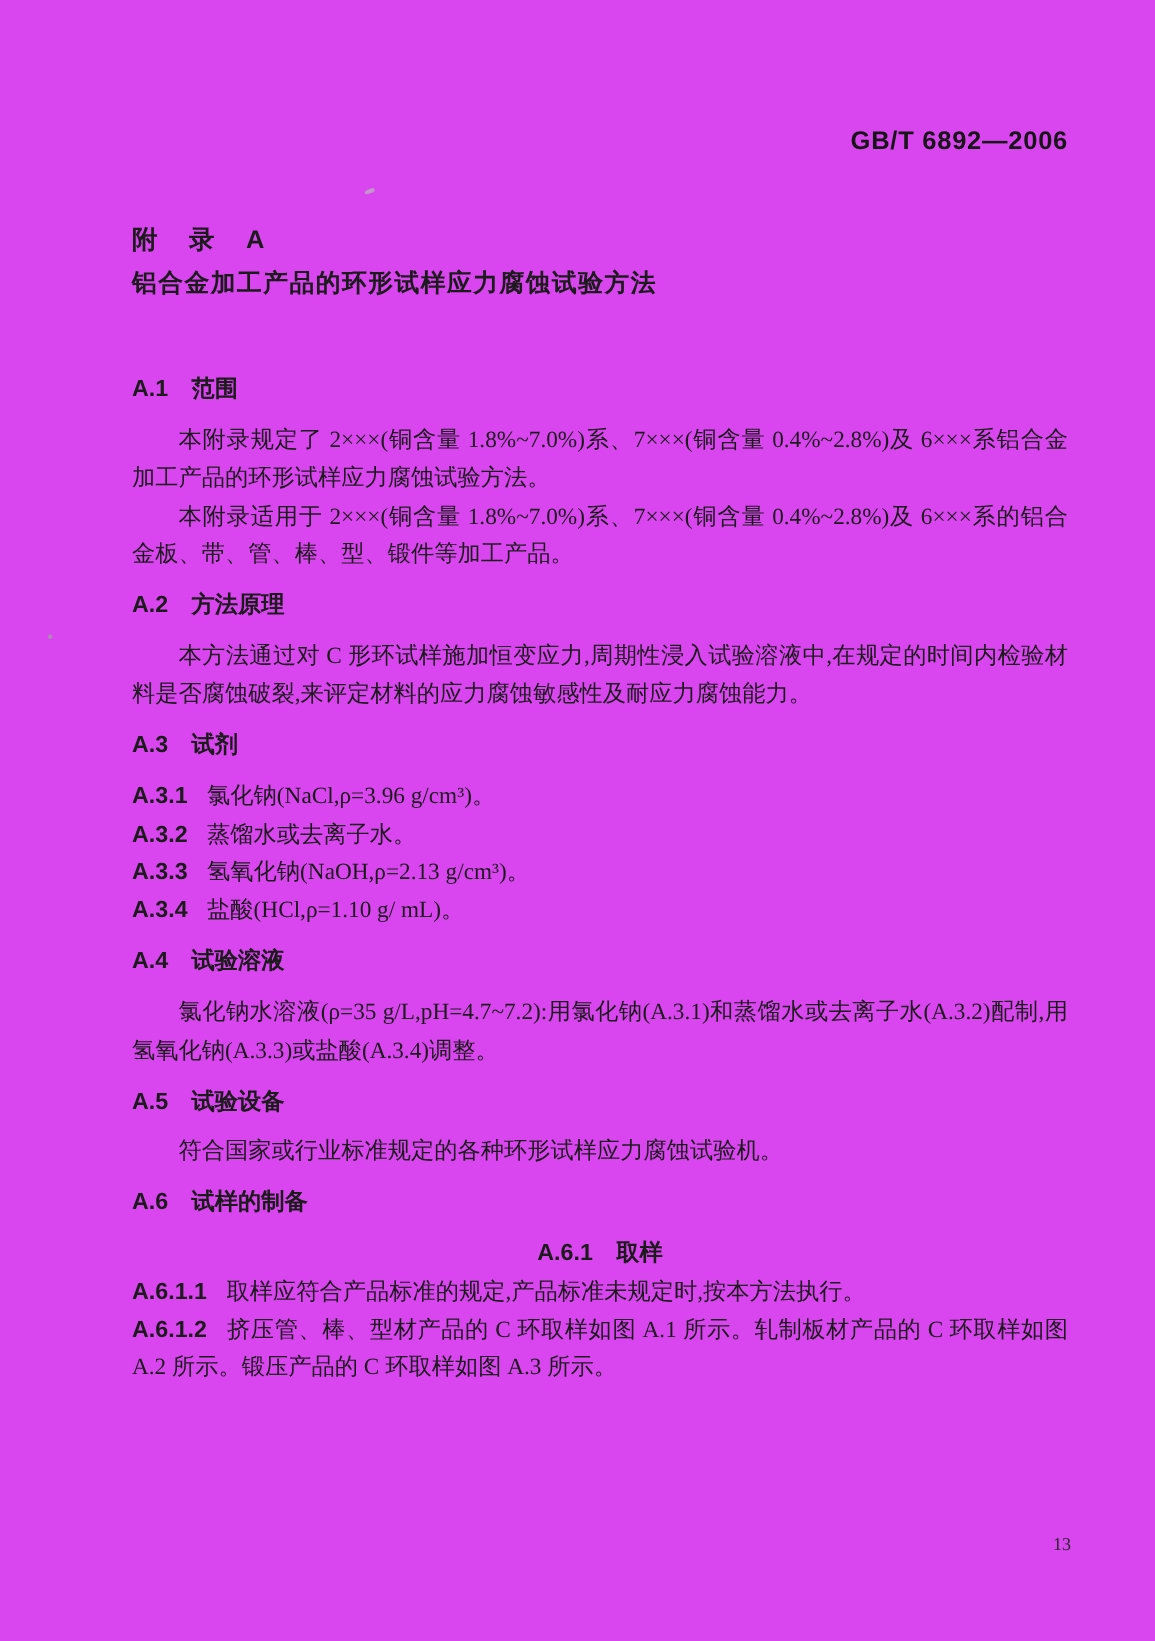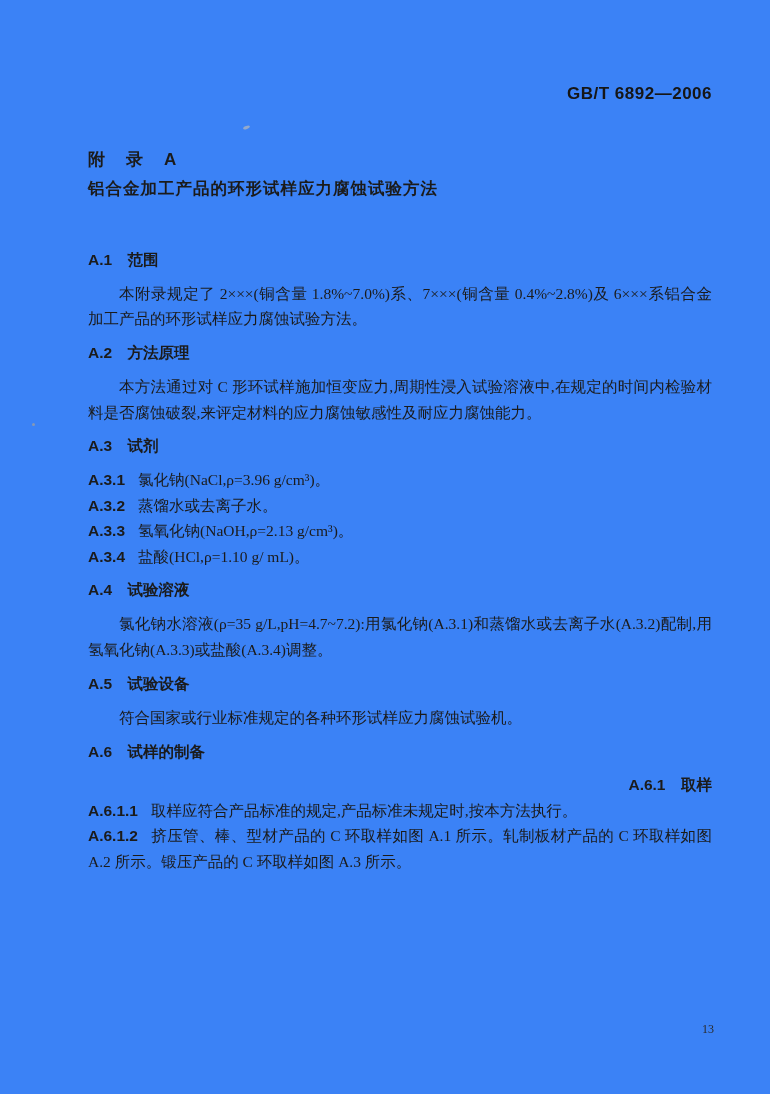--- a/index.html
+++ b/index.html
@@ -1,20 +1,20 @@
 <!DOCTYPE html>
 <html><head>
 <meta charset="utf-8">
 <style>
   html, body { margin: 0; padding: 0; background: #ffffff; }
   .page {
     position: relative;
     width: 770px;
     height: 1094px;
-    background: #3b82f6;
+    background: #d946ef;
     color: #1b1b1b;
     font-family: "Liberation Serif", "DejaVu Serif", serif;
     overflow: hidden;
   }
   .doc-header {
     position: absolute;
     top: 84px;
     right: 58px;
     font-family: "Liberation Sans", "DejaVu Sans", sans-serif;
     font-weight: bold;
@@ -52,21 +52,21 @@
     margin: 8.5px 0;
     text-align: left;
   }
   .sec:first-child { margin-top: 0; }
   .subsec {
     font-family: "Liberation Sans", "DejaVu Sans", sans-serif;
     font-weight: bold;
     font-size: 15.5px;
     line-height: 25.4px;
     margin: 8.5px 0 0 0;
-    text-align: right;
+    text-align: center;
   }
   .para { margin: 0; text-indent: 2em; }
   .item { margin: 0; }
   .inum {
     font-family: "Liberation Sans", "DejaVu Sans", sans-serif;
     font-weight: bold;
     margin-right: 13px;
     white-space: nowrap;
   }
   .page-number {
@@ -100,20 +100,21 @@
 
   <div class="title-block">
     <div class="title-appendix">附　录　A</div>
     <div class="title-subject">铝合金加工产品的环形试样应力腐蚀试验方法</div>
   </div>
 
   <div class="content">
 
     <div class="sec">A.1　范围</div>
     <p class="para">本附录规定了 2×××(铜含量 1.8%~7.0%)系、7×××(铜含量 0.4%~2.8%)及 6×××系铝合金加工产品的环形试样应力腐蚀试验方法。</p>
+    <p class="para">本附录适用于 2×××(铜含量 1.8%~7.0%)系、7×××(铜含量 0.4%~2.8%)及 6×××系的铝合金板、带、管、棒、型、锻件等加工产品。</p>
 
     <div class="sec">A.2　方法原理</div>
     <p class="para">本方法通过对 C 形环试样施加恒变应力,周期性浸入试验溶液中,在规定的时间内检验材料是否腐蚀破裂,来评定材料的应力腐蚀敏感性及耐应力腐蚀能力。</p>
 
     <div class="sec">A.3　试剂</div>
     <p class="item"><span class="inum">A.3.1</span><span>氯化钠(NaCl,ρ=3.96 g/cm³)。</span></p>
     <p class="item"><span class="inum">A.3.2</span><span>蒸馏水或去离子水。</span></p>
     <p class="item"><span class="inum">A.3.3</span><span>氢氧化钠(NaOH,ρ=2.13 g/cm³)。</span></p>
     <p class="item"><span class="inum">A.3.4</span><span>盐酸(HCl,ρ=1.10 g/ mL)。</span></p>
 

